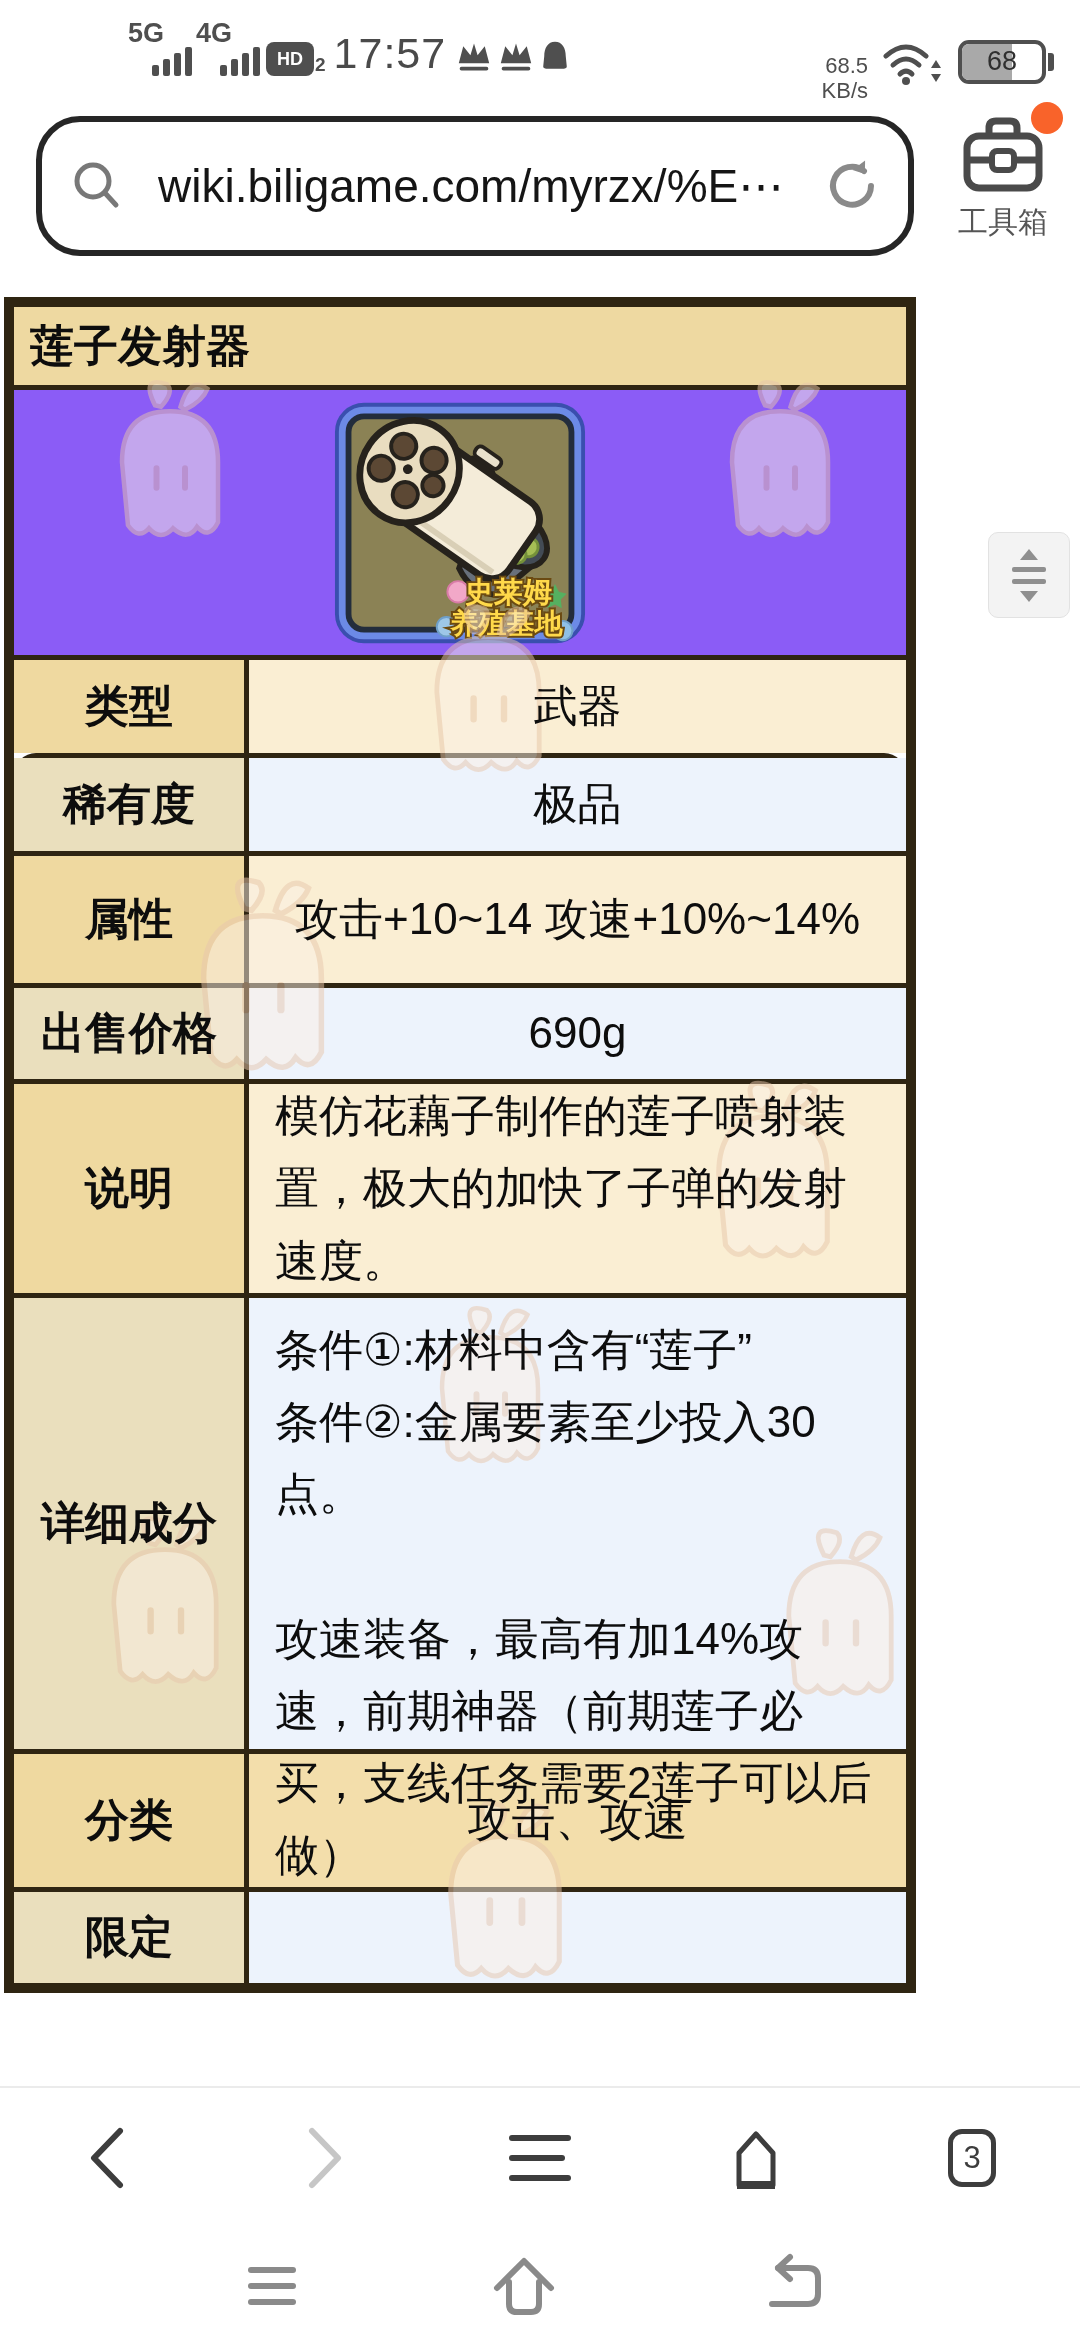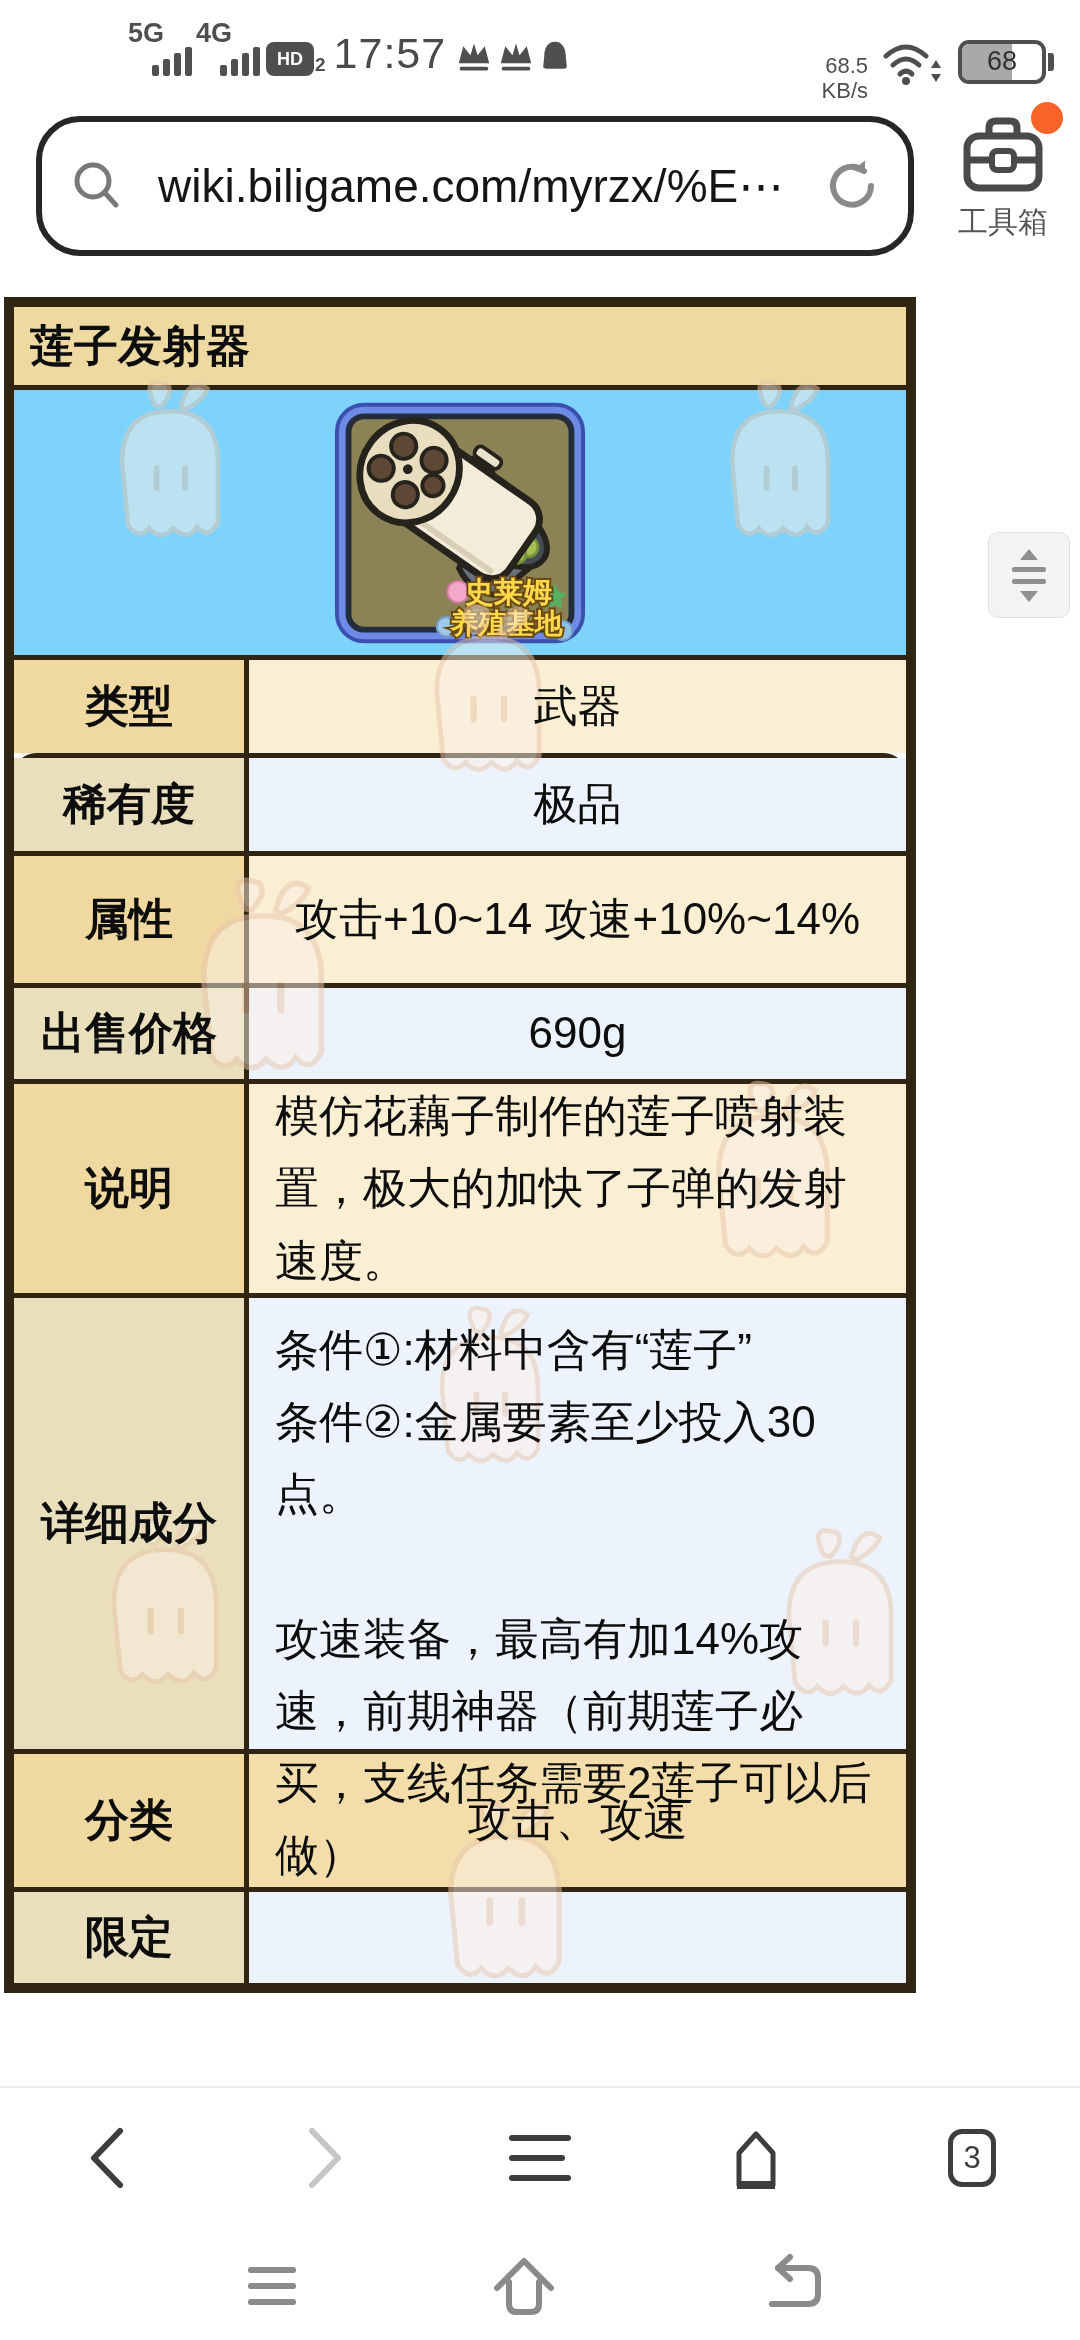--- a/index.html
+++ b/index.html
@@ -41,21 +41,21 @@
     display:flex;align-items:center;padding:0 26px;}
   .url-text{font-size:46px;color:#151515;margin-left:32px;white-space:nowrap;overflow:hidden;flex:1;}
   #toolbox-button{position:absolute;left:926px;top:110px;width:154px;text-align:center;}
   .briefwrap{position:relative;display:inline-block;}
   .notif-dot{position:absolute;right:-14px;top:-8px;width:32px;height:32px;border-radius:50%;background:#f9632a;}
   .toolbox-label{font-size:30px;color:#555;margin-top:2px;}
   
   #item-table{position:absolute;left:4px;top:270px;width:912px;border:10px solid var(--bd);background:#fff;margin-top:27px;}
   .thead{height:78px;background:#eed9a1;display:flex;align-items:center;padding-left:16px;
     font-size:44px;font-weight:bold;}
-  .timg{height:270px;background:#7dd3fc;border-top:5px solid var(--bd);
+  .timg{height:270px;background:#8b5cf6;border-top:5px solid var(--bd);
     display:flex;align-items:center;justify-content:center;}
   .trow{display:flex;border-top:5px solid var(--bd);}
   .tlabel{flex:0 0 230px;display:flex;align-items:center;justify-content:center;
     font-weight:bold;font-size:44px;}
   .tvalue{flex:1;display:flex;align-items:center;justify-content:center;
     border-left:5px solid var(--bd);padding:0 26px;font-size:44px;text-align:center;}
   .tvalue.left{justify-content:flex-start;text-align:left;}
   .tvalue.top{align-items:flex-start;padding-top:16px;}
   .cellText{position:relative;z-index:3;white-space:pre-line;line-height:1.64;}
   .lab-y{background:#efd9a0;}

